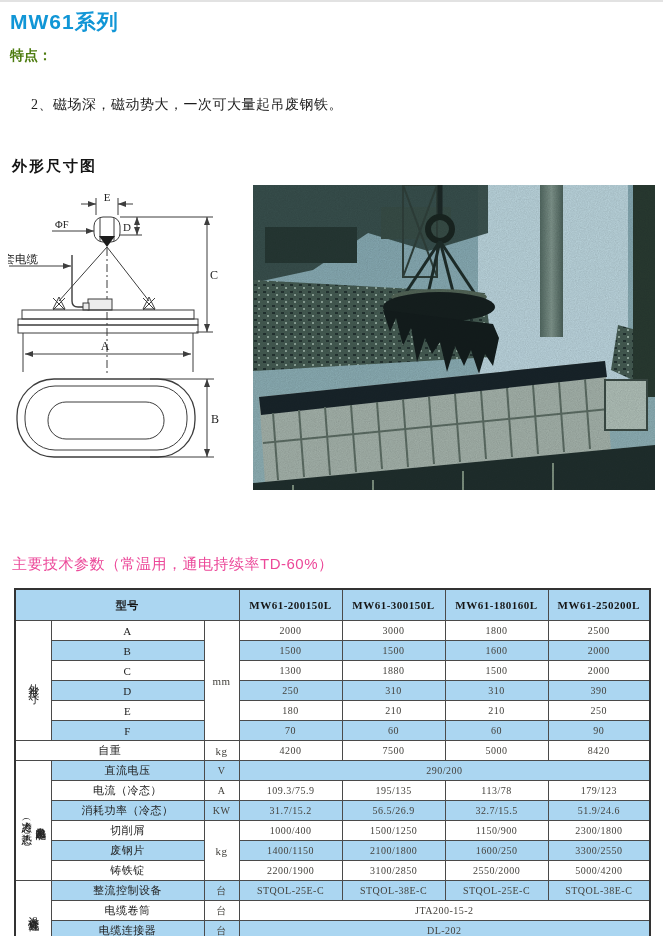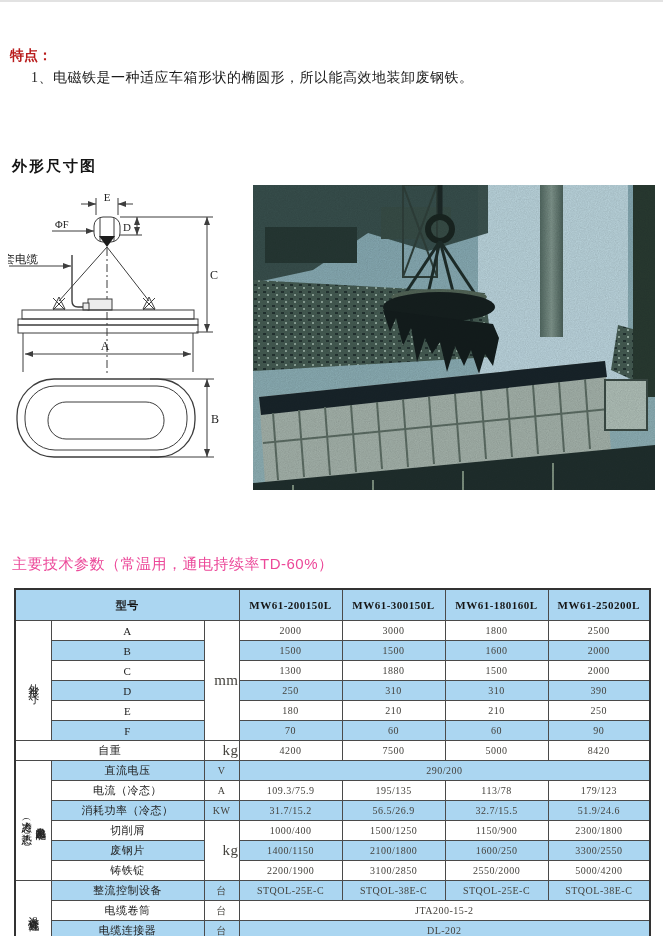--- a/index.html
+++ b/index.html
@@ -1,50 +1,51 @@
 <!DOCTYPE html>
 <html><head>
 <meta charset="utf-8">
 <style>
   html,body{margin:0;padding:0;background:#fff;}
   #page{position:relative;width:663px;height:936px;background:#fff;overflow:hidden;
         font-family:"Liberation Serif","DejaVu Serif",serif;border-top:2px solid #e2e2e2;}
   .title{position:absolute;left:10px;top:6px;font-family:"Liberation Sans","DejaVu Sans",sans-serif;
          font-weight:bold;font-size:21px;color:#1196d6;letter-spacing:1px;}
-  .feat-h{position:absolute;left:10px;top:45px;font-size:14px;font-weight:bold;color:#b91c1c;}
+  .feat-h{position:absolute;left:10px;top:45px;font-size:14px;font-weight:bold;color:#4d7c0f;}
   .feat-1{position:absolute;left:31px;top:67px;font-size:14px;color:#1c1c1c;letter-spacing:.5px;}
   .feat-2{position:absolute;left:31px;top:94px;font-size:14px;color:#1c1c1c;letter-spacing:.5px;}
   .dia-h{position:absolute;left:12px;top:155px;font-size:15px;color:#151515;letter-spacing:2px;font-weight:bold;}
   .param-h{position:absolute;left:12px;top:553px;font-family:"Liberation Sans","DejaVu Sans",sans-serif;
            font-size:15px;color:#ec4899;letter-spacing:.5px;}
   svg.dia{position:absolute;left:8px;top:190px;}
   svg.photo{position:absolute;left:253px;top:183px;}
   svg text{font-family:"Liberation Serif","DejaVu Serif",serif;fill:#222;}
 
   table.spec{position:absolute;left:14px;top:586px;width:635px;border-collapse:collapse;
              table-layout:fixed;border:2px solid #333;font-family:"Liberation Serif","DejaVu Serif",serif;}
   table.spec td{border:1px solid #4a4a4a;text-align:center;vertical-align:middle;height:19px;
                 padding:0;font-size:10px;color:#44423d;letter-spacing:.5px;overflow:hidden;}
   table.spec tr.hd td{height:30px;background:#abd6f1;font-size:11px;color:#161616;letter-spacing:.5px;font-weight:bold;}
   table.spec tr.b td{background:#abd6f1;}
   table.spec td.lab{font-size:11px;color:#222;}
   table.spec td.grp{background:#fff !important;}
-  table.spec td.us{background:#fff !important;font-size:15px;text-align:right;}
+  table.spec td.us{background:#fff !important;font-size:11px;}
   .v1{writing-mode:vertical-rl;margin:0 auto;font-size:11px;color:#222;letter-spacing:3px;}
   .v1.tight{letter-spacing:1px;}
   .v2{writing-mode:vertical-rl;margin:0 auto;font-size:10.5px;color:#222;line-height:14px;}
   .v2 span{display:block;}
 </style>
 </head>
 <body>
 
 <div id="page">
 
+  <div class="title">MW61系列</div>
   <div class="feat-h">特点：</div>
-  <div class="feat-1">1、电磁铁是一种适应车箱形状的椭圆形，所以能高效地装卸废钢铁。</div>
+  <div class="feat-2">2、磁场深，磁动势大，一次可大量起吊废钢铁。</div>
   <div class="dia-h">外形尺寸图</div>
 
   <svg class="dia" width="216" height="290" viewBox="8 190 216 290">
     <defs>
       <marker id="ah" markerWidth="9" markerHeight="7" refX="8" refY="3" orient="auto">
         <path d="M0,0 L8,3 L0,6 Z" fill="#3d3d3d"></path>
       </marker>
       <marker id="ahs" markerWidth="9" markerHeight="7" refX="8" refY="3" orient="auto-start-reverse">
         <path d="M0,0 L8,3 L0,6 Z" fill="#3d3d3d"></path>
       </marker>

